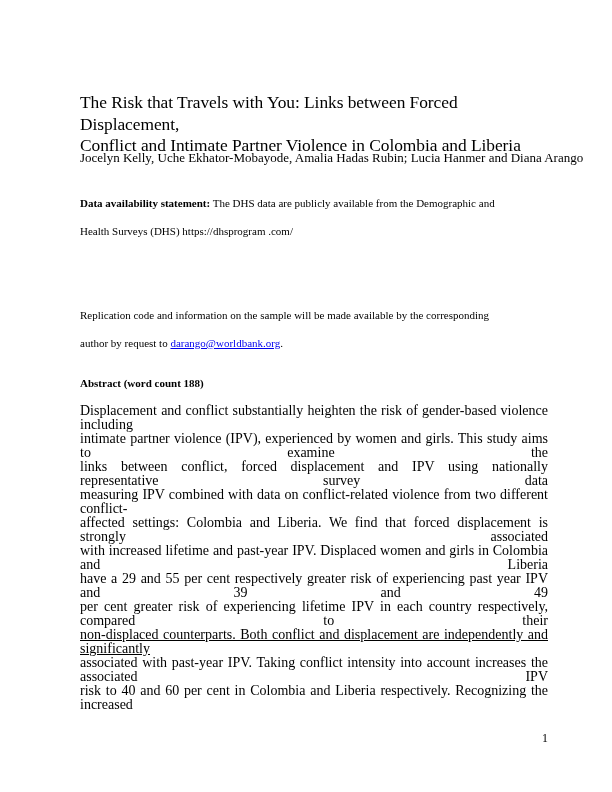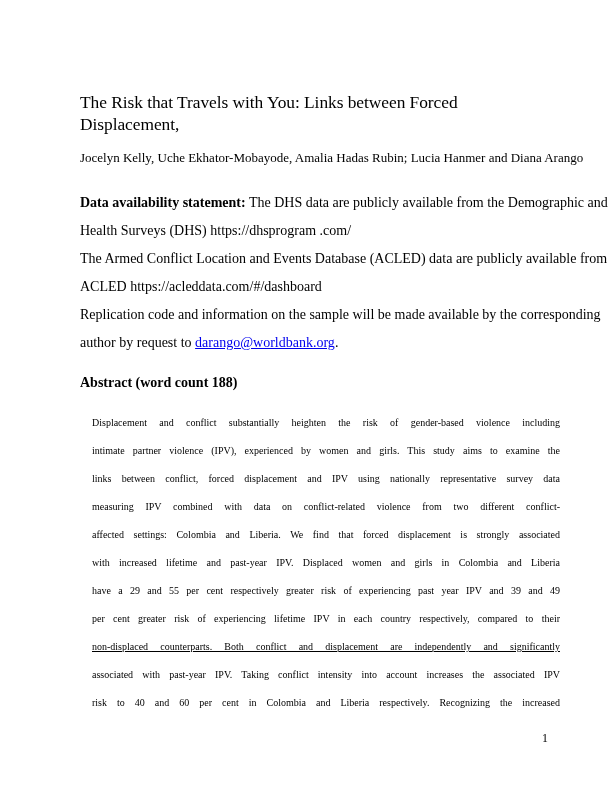--- a/index.html
+++ b/index.html
@@ -38,32 +38,32 @@
       top: 151px;
       width: 480px;
       font-size: 13px;
       line-height: 14px;
       margin: 0;
       white-space: nowrap;
     }
     .line {
       position: absolute;
       left: 72px;
-      font-size: 14px;
+      font-size: 11px;
       line-height: 14px;
       white-space: nowrap;
       margin: 0;
     }
     .justify {
       position: absolute;
       left: 72px;
       width: 468px;
-      font-size: 10px;
+      font-size: 14px;
       line-height: 14px;
-      margin: 12px;
+      margin: 0;
       text-align: justify;
       text-align-last: justify;
       white-space: nowrap;
     }
     .justify span.jl {
       display: block;
       width: 468px;
       text-align: justify;
       text-align-last: justify;
       white-space: normal;
@@ -81,33 +81,32 @@
       line-height: 14px;
     }
   </style>
 </head>
 <body>
 
 <div class="page">
 
   <h1 class="title">
     <span>The Risk that Travels with You: Links between Forced Displacement,</span><br>
+    <span>Conflict and Intimate Partner Violence in Colombia and Liberia</span>
   </h1>
 
   <p class="authors">Jocelyn Kelly, Uche Ekhator-Mobayode, Amalia Hadas Rubin; Lucia Hanmer and Diana Arango</p>
 
   <p class="line" style="top:196px;">
     <span class="bold">Data availability statement:</span><span> The DHS data are publicly available from the Demographic and</span>
   </p>
 
   <p class="line" style="top:224px;text-align:center;">Health Surveys (DHS) https://dhsprogram .com/</p>
 
-  <p class="line" style="top:252px;">The Armed Conflict Location and Events Database (ACLED) data are publicly available from</p>
 
-  <p class="line" style="top:280px;">ACLED https://acleddata.com/#/dashboard</p>
 
   <p class="line" style="top:308px;">Replication code and information on the sample will be made available by the corresponding</p>
 
   <p class="line" style="top:336px;">
     <span>author by request to </span><a class="link">darango@worldbank.org</a><span>.</span>
   </p>
 
   <p class="line bold" style="top:376px;">Abstract (word count 188)</p>
 
   <div class="abstract">

